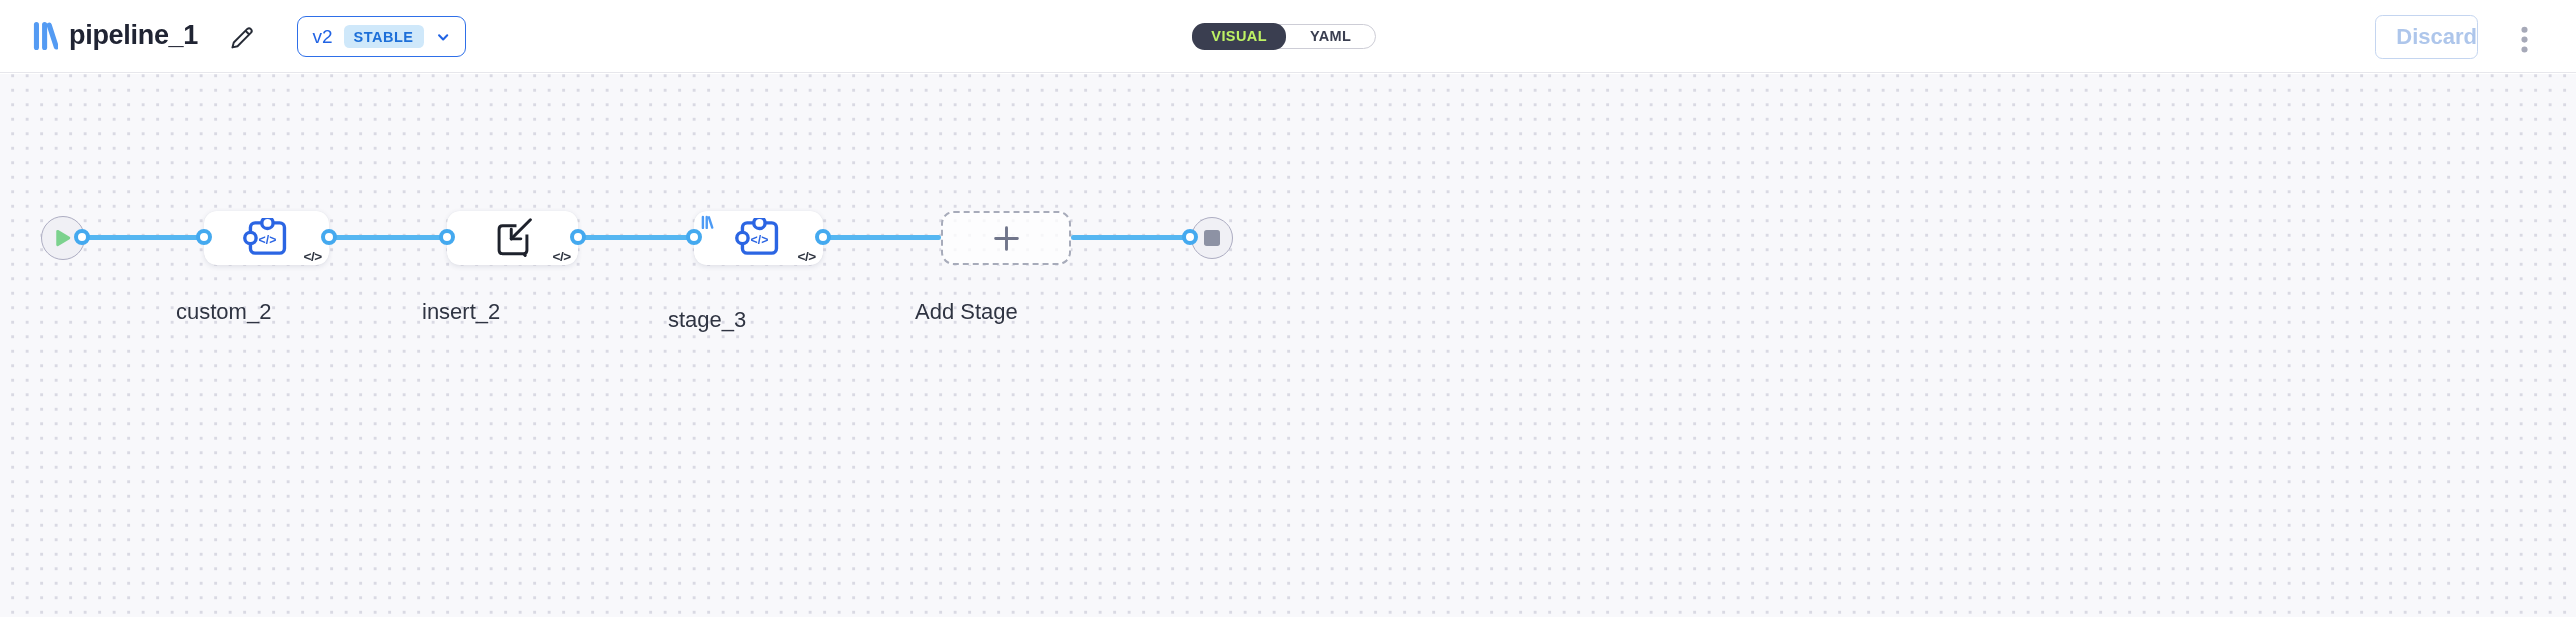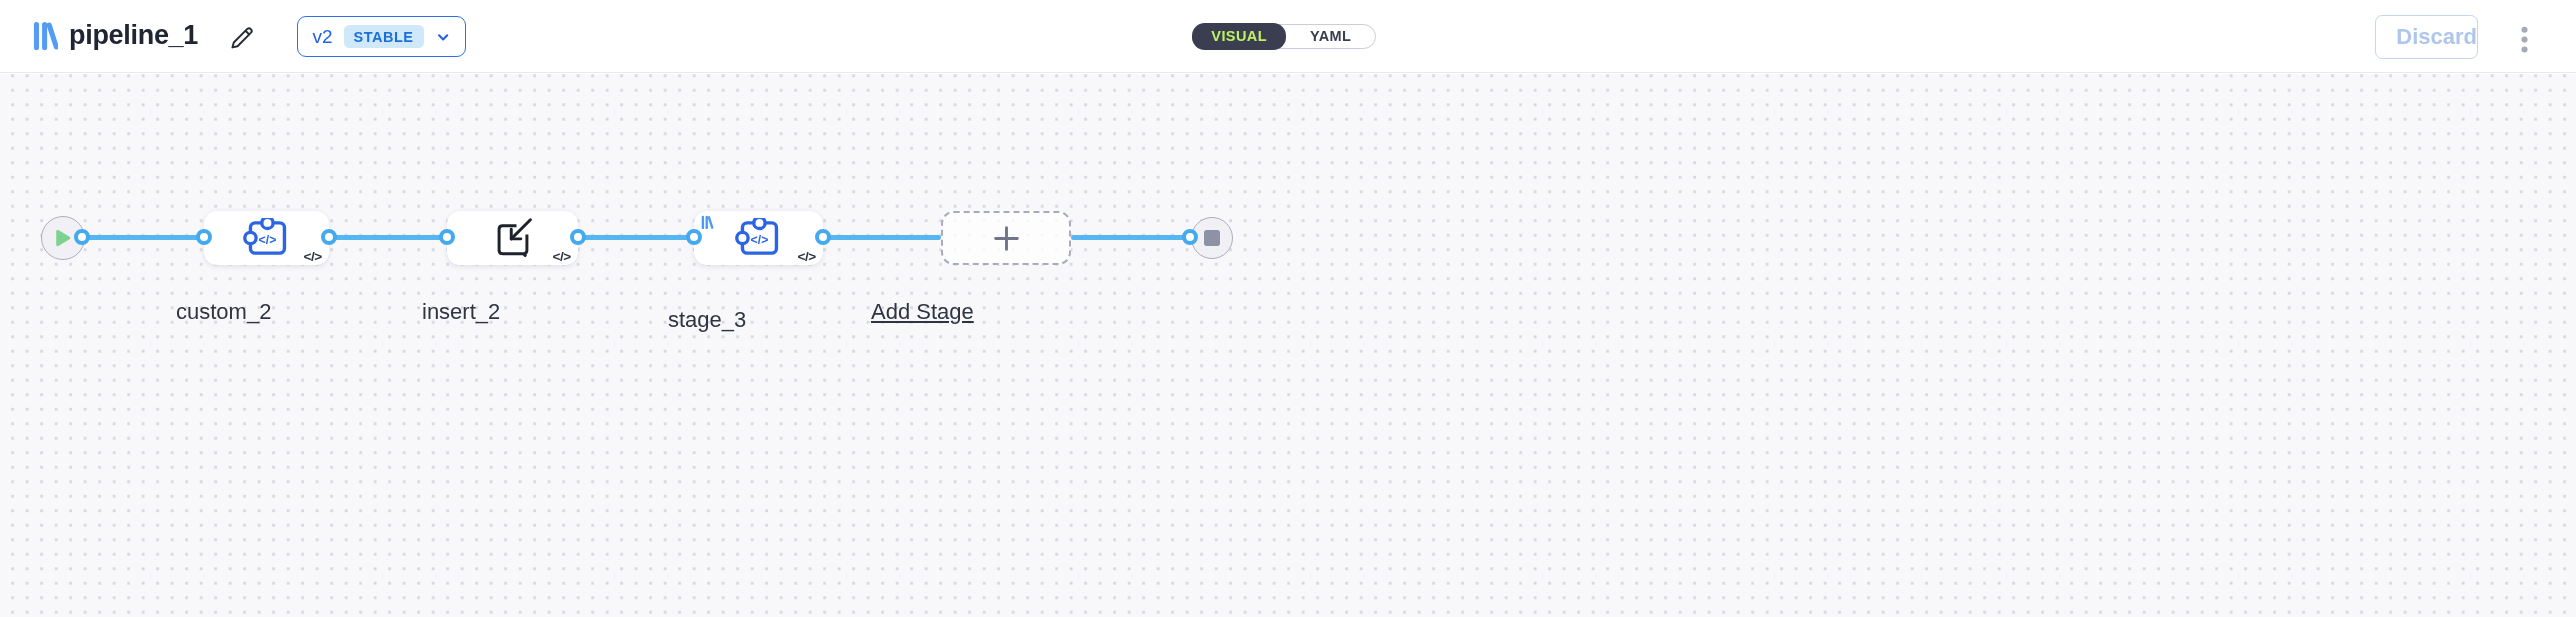--- a/index.html
+++ b/index.html
@@ -176,16 +176,16 @@
     <div class="handle" style="left:321px;"></div>
     <div class="handle" style="left:439px;"></div>
     <div class="handle" style="left:570px;"></div>
     <div class="handle" style="left:686px;"></div>
     <div class="handle" style="left:815px;"></div>
     <div class="handle" style="left:1182px;"></div>
 
     <div class="node-label" style="left:176px;">custom_2</div>
     <div class="node-label" style="left:422px;">insert_2</div>
     <div class="node-label" style="left:668px;margin-top:8px;">stage_3</div>
-    <div class="node-label" style="left:871px;text-decoration:underline;">Add Stage</div>
+    <div class="node-label" style="left:915px;">Add Stage</div>
   </div>
 </div>
 
 
 </body></html>

